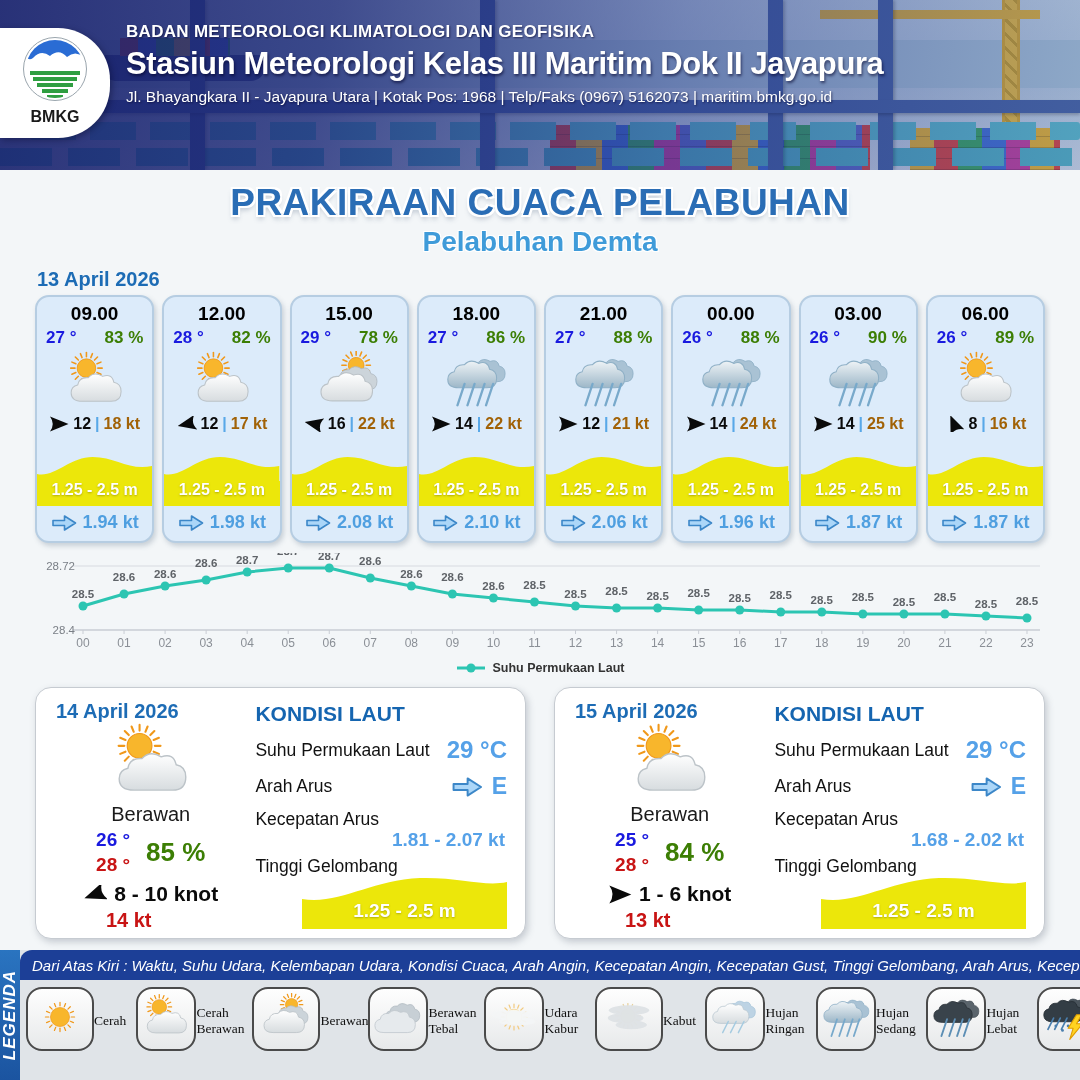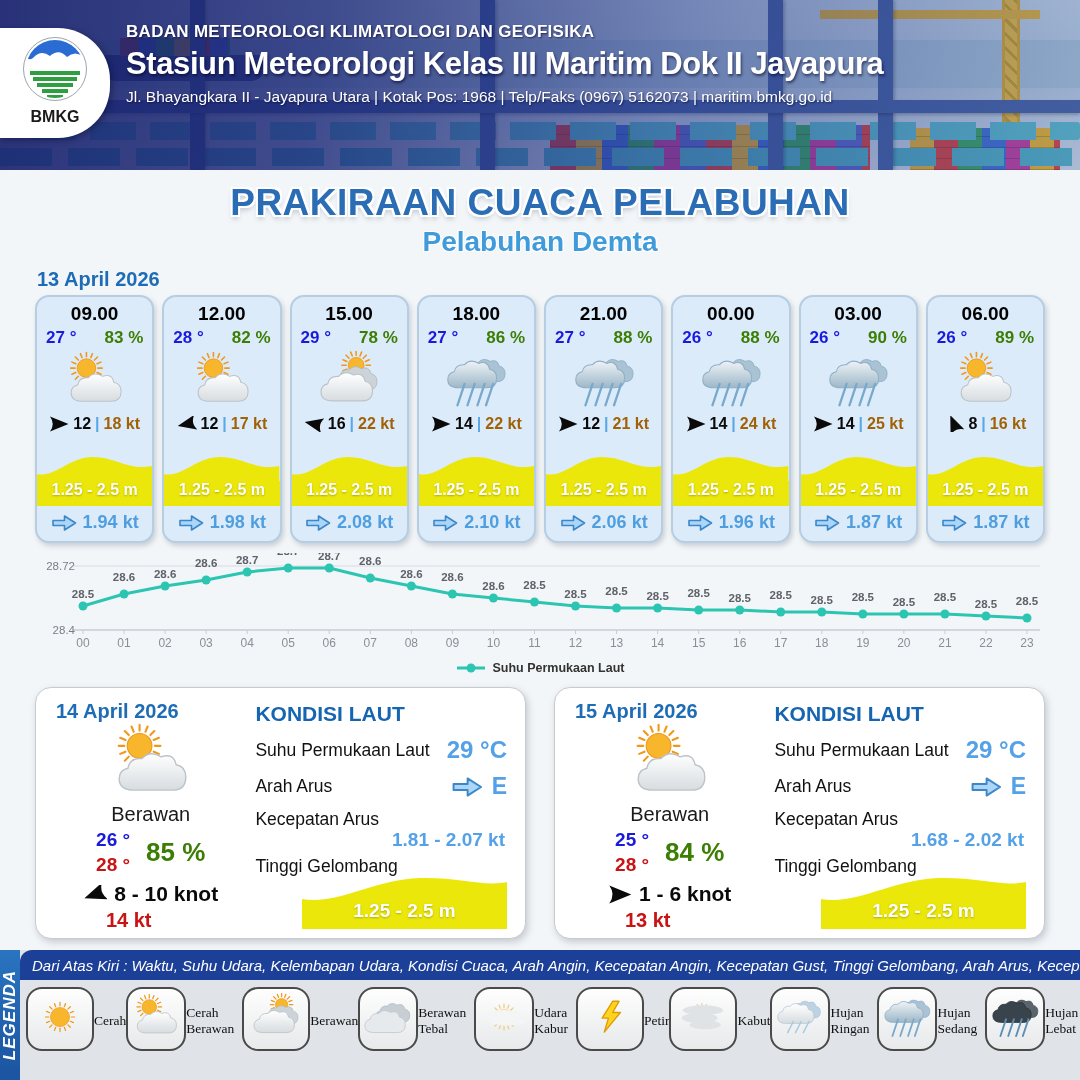--- a/index.html
+++ b/index.html
@@ -1121,38 +1121,20 @@
                   </g>
                   <g fill="#f4f6f7" opacity="0.95">
                     <ellipse cx="46" cy="38" rx="36" ry="8"></ellipse>
                     <ellipse cx="56" cy="50" rx="32" ry="7"></ellipse>
                   </g>
                 </svg></span>
             </div>
             <span class="llabel">Udara Kabur</span>
           </div>
 
-          <div class="litem">
-            <div class="libox">
-              <span><svg viewBox="0 0 100 84">
-                  <defs>
-                    <linearGradient id="gw" x1="0" y1="0" x2="0" y2="1">
-                      <stop offset="0" stop-color="#ffffff"></stop>
-                      <stop offset="1" stop-color="#d7dcdf"></stop>
-                    </linearGradient>
-                    <linearGradient id="gb" x1="0" y1="0" x2="0" y2="1">
-                      <stop offset="0" stop-color="#eef3f6"></stop>
-                      <stop offset="1" stop-color="#9db7c8"></stop>
-                    </linearGradient>
-                  </defs>
-                  <polygon transform="translate(36,14) scale(1.25)" points="15,0 0,24 9,24 3,44 26,16 15,16 24,0" fill="#ffd321" stroke="#e09c00" stroke-width="2" stroke-linejoin="round"></polygon>
-                </svg></span>
-            </div>
-            <span class="llabel">Petir</span>
-          </div>
 
           <div class="litem">
             <div class="libox">
               <span><svg viewBox="0 0 100 84">
                   <defs>
                     <linearGradient id="gw" x1="0" y1="0" x2="0" y2="1">
                       <stop offset="0" stop-color="#ffffff"></stop>
                       <stop offset="1" stop-color="#d7dcdf"></stop>
                     </linearGradient>
                     <linearGradient id="gb" x1="0" y1="0" x2="0" y2="1">

